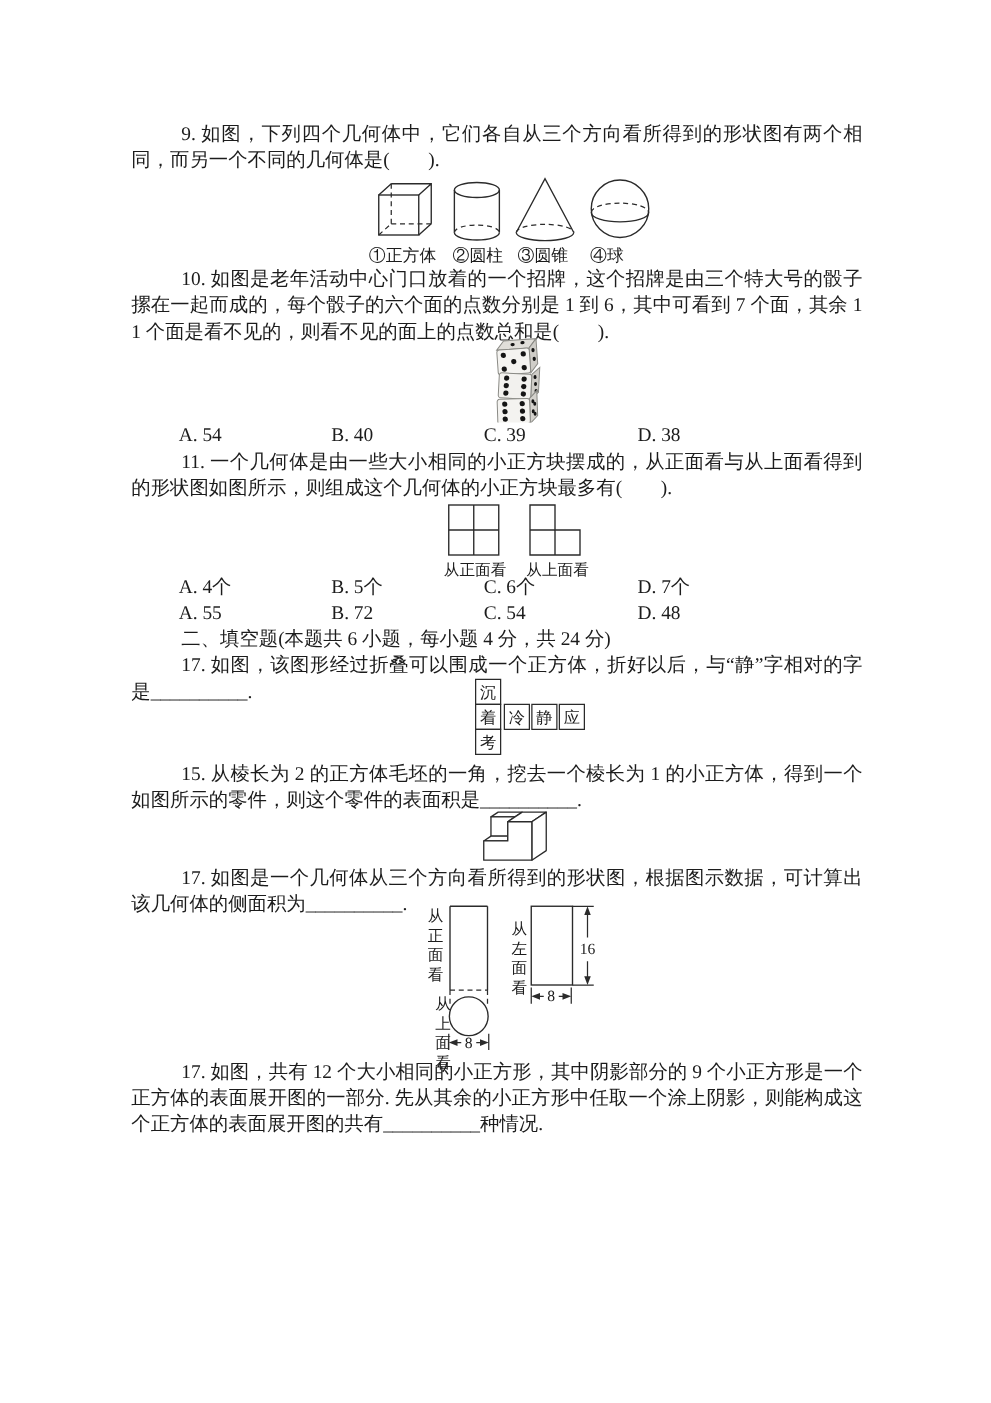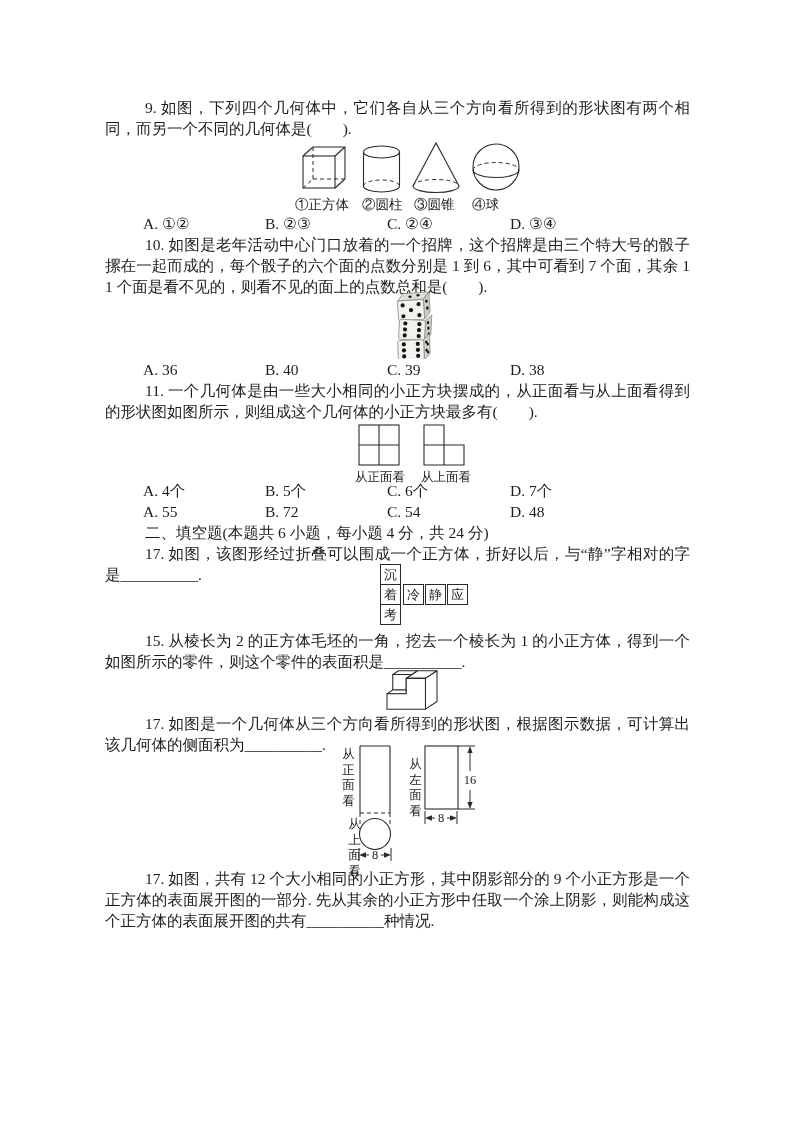--- a/index.html
+++ b/index.html
@@ -87,26 +87,20 @@
         <path class="ln" d="M178,31 A23,7.5 0 0 0 224,31"></path>
         <path class="lnd" d="M178,31 A23,7.5 0 0 1 224,31"></path>
       </g>
     </svg>
     <span class="shape-label" style="left:190px">①正方体</span>
     <span class="shape-label" style="left:257px">②圆柱</span>
     <span class="shape-label" style="left:309px">③圆锥</span>
     <span class="shape-label" style="left:367px">④球</span>
   </div>
 
-  <div class="opts">
-    <span class="o1">A. ①②</span>
-    <span class="o2">B. ②③</span>
-    <span class="o3">C. ②④</span>
-    <span class="o4">D. ③④</span>
-  </div>
 
   <p class="para">10. 如图是老年活动中心门口放着的一个招牌，这个招牌是由三个特大号的骰子摞在一起而成的，每个骰子的六个面的点数分别是 1 到 6，其中可看到 7 个面，其余 11 个面是看不见的，则看不见的面上的点数总和是(　　).</p>
 
   <div class="fig fig10">
     <svg style="left:283px;top:0" width="68" height="70" viewBox="0 0 68 70">
 
       <g transform="translate(10,11) rotate(-4 16 10)">
         <polygon points="0,0 26,0 32,-7 6,-7" fill="#e0ded9" stroke="#8a8a85" stroke-width="0.8"></polygon>
         <polygon points="26,0 32,-7 32,13 26,20" fill="#cfcdc8" stroke="#8a8a85" stroke-width="0.8"></polygon>
         <rect x="0" y="0" width="26" height="20" rx="2" fill="#f4f3f0" stroke="#8a8a85" stroke-width="0.8"></rect>
@@ -146,21 +140,21 @@
           <circle cx="20" cy="16" r="2.1" fill="#151515"></circle>
         <ellipse cx="28.6" cy="2.5" rx="1.2" ry="1.6" fill="#151515"></ellipse>
           <ellipse cx="30" cy="4.5" rx="1.2" ry="1.6" fill="#151515"></ellipse>
         <ellipse cx="28.6" cy="10.5" rx="1.2" ry="1.6" fill="#151515"></ellipse>
           <ellipse cx="30" cy="12.5" rx="1.2" ry="1.6" fill="#151515"></ellipse>
       </g>
     </svg>
   </div>
 
   <div class="opts">
-    <span class="o1">A. 36</span>
+    <span class="o1">A. 54</span>
     <span class="o2">B. 40</span>
     <span class="o3">C. 39</span>
     <span class="o4">D. 38</span>
   </div>
 
   <p class="para">11. 一个几何体是由一些大小相同的小正方块摆成的，从正面看与从上面看得到的形状图如图所示，则组成这个几何体的小正方块最多有(　　).</p>
 
   <div class="fig fig11">
     <svg style="left:253px;top:2px" width="42" height="42" viewBox="0 0 42 42">
       <rect class="ln" x="1" y="1" width="40" height="40"></rect>

